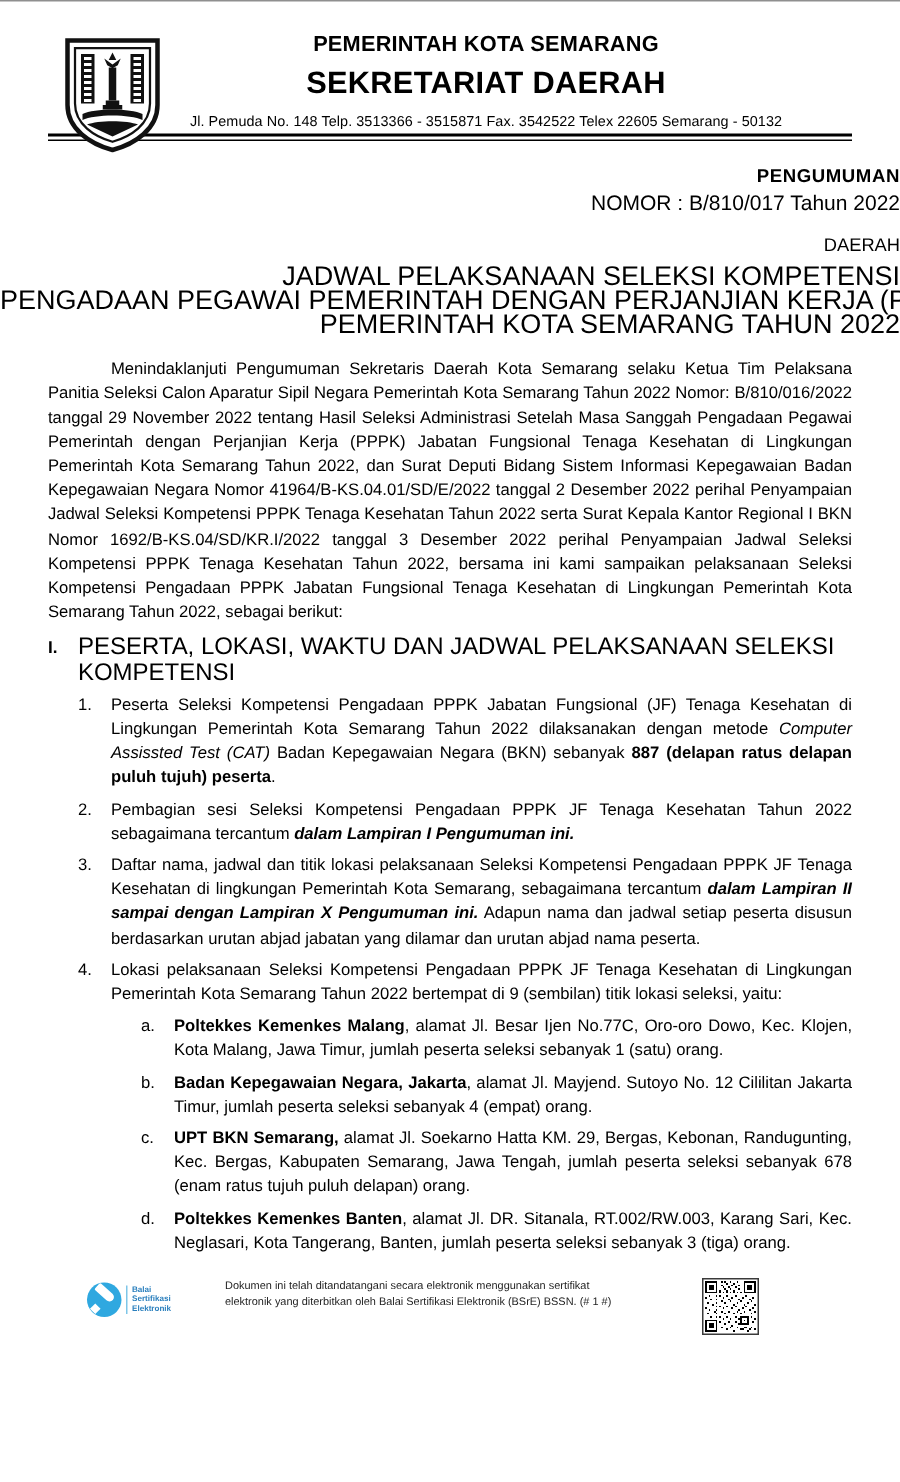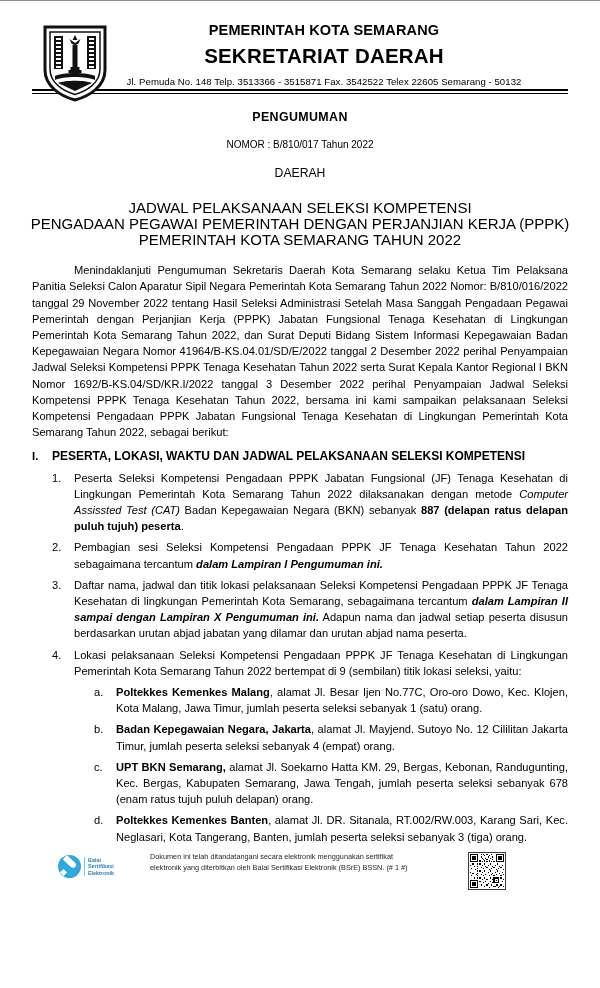--- a/index.html
+++ b/index.html
@@ -76,43 +76,42 @@
     background: #000000;
   }
   .rule-thin {
     height: 1px;
     background: #000000;
     margin-top: 1.5px;
   }
 
   
   .title-block {
-    text-align: center;
+    text-align: right;
     margin-top: 14px;
   }
   .t-pengumuman {
     font-size: 12.4px;
     font-weight: bold;
     letter-spacing: 0.4px;
     line-height: 18px;
   }
   .t-nomor {
-    font-size: 10px;
+    font-size: 14px;
     line-height: 18px;
-    margin-top: 10px;
   }
   .t-tentang {
     font-size: 12.2px;
     line-height: 18px;
     margin-top: 10px;
   }
   .t-subject {
-    font-size: 15px;
+    font-size: 18px;
     line-height: 16.2px;
-    margin-top: 18px;
+    margin-top: 4px;
   }
   .t-subject div { white-space: nowrap; }
 
   
   .body-wrap {
     margin: 14px 32px 0 32px;
     font-size: 11.1px;
     line-height: 16.2px;
   }
   p.intro {
@@ -126,22 +125,22 @@
     margin-top: 8px;
     display: flex;
   }
   .section-num {
     width: 20px;
     flex: 0 0 20px;
     font-weight: bold;
     font-size: 11.4px;
   }
   .section-title {
-    font-weight: bold;
-    font-size: 12px;
+    font-weight: normal;
+    font-size: 16px;
     letter-spacing: -0.02px;
   }
 
   ol.num-list {
     list-style: none;
     margin: 5px 0 0 0;
     padding: 0 0 0 20px;
   }
   ol.num-list > li {
     display: flex;

